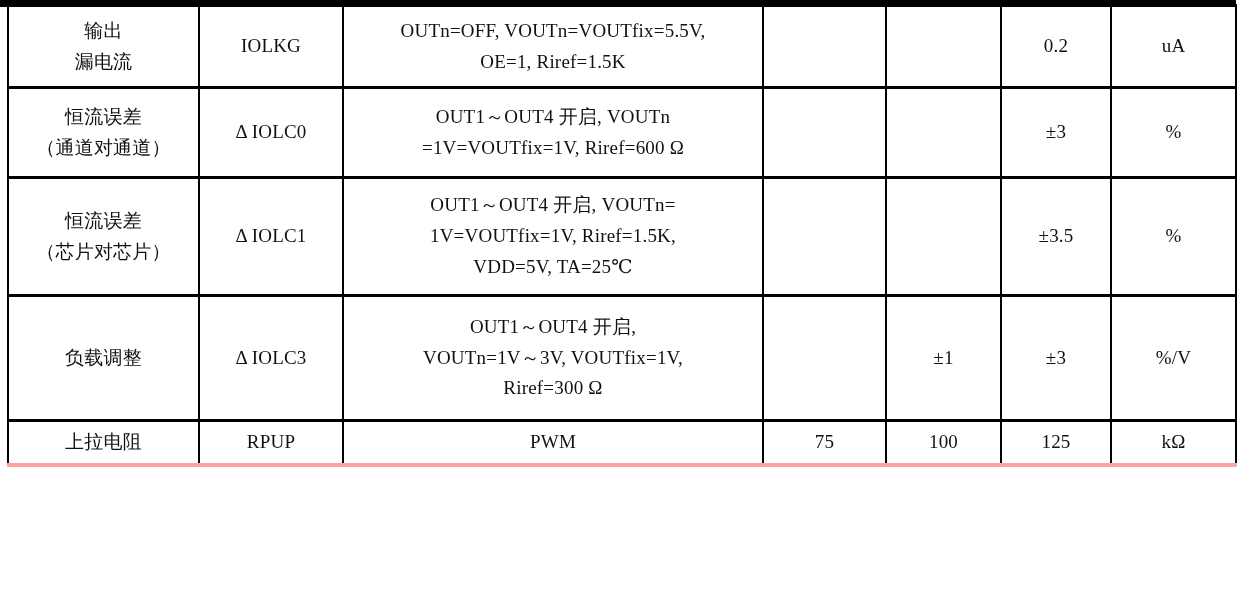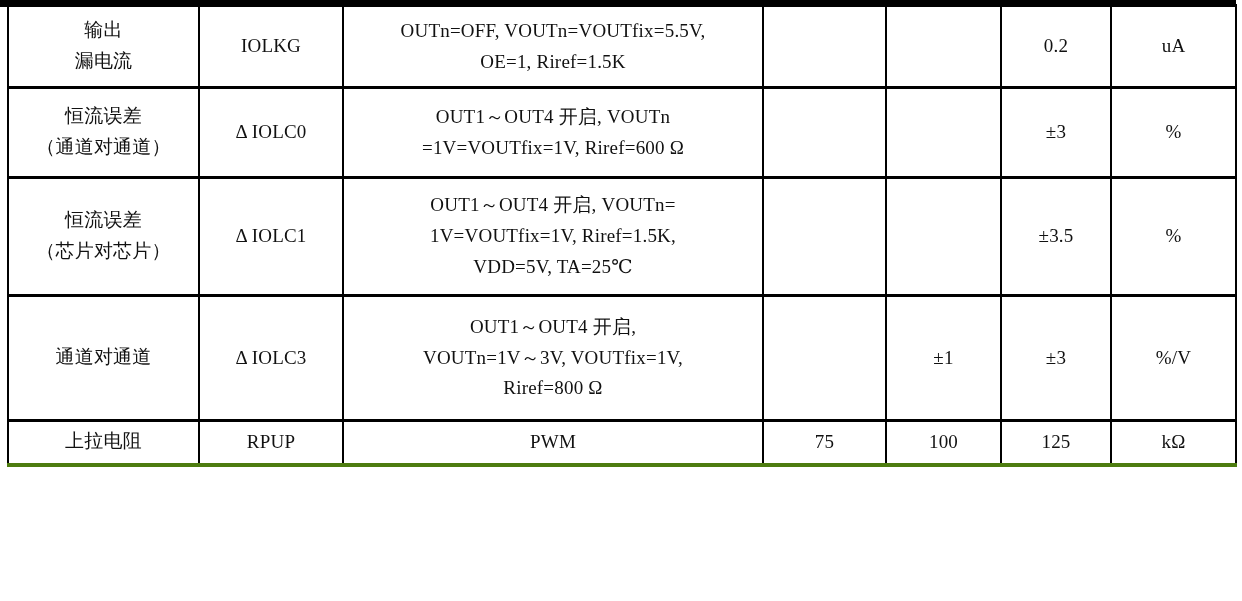--- a/index.html
+++ b/index.html
@@ -52,33 +52,33 @@
     font-size: 19px;
     line-height: 1.62;
     letter-spacing: 0.2px;
     white-space: pre-line;
     word-break: keep-all;
   }
 
   
   table.spec-table tr td:first-child { border-left: 2px solid #000000; }
   table.spec-table tr td:last-child  { border-right: 2px solid #000000; }
-  table.spec-table tr:last-child td  { border-bottom: 4px solid #4d7c0f; }
+  table.spec-table tr:last-child td  { border-bottom: 4px solid #fca5a5; }
 
   
   col.c-param  { width: 191px; }
   col.c-symbol { width: 144px; }
   col.c-cond   { width: 420px; }
   col.c-min    { width: 123px; }
   col.c-typ    { width: 115px; }
   col.c-max    { width: 110px; }
   col.c-unit   { width: 125px; }
 
   
-  td.param  { font-size: 20px; line-height: 1.55; font-family: Liberation Mono, monospace; }
+  td.param  { font-size: 20px; line-height: 1.55; }
   td.symbol { font-size: 19px; letter-spacing: 0.5px; }
   td.cond   { font-size: 18px; line-height: 1.70; }
   td.num    { font-size: 19px; }
   td.unit   { font-size: 19px; }
 
   .row-h1 { height: 82px; }
   .row-h2 { height: 90px; }
   .row-h3 { height: 118px; }
   .row-h4 { height: 91px; }
   .row-h5 { height: 125px; }
@@ -136,25 +136,25 @@
 1V=VOUTfix=1V, Riref=1.5K,
 VDD=5V, TA=25℃</td>
         <td class="num"></td>
         <td class="num"></td>
         <td class="num">±3.5</td>
         <td class="unit">%</td>
       </tr>
 
 
       <tr class="row-h5">
-        <td class="param">通道对通道</td>
+        <td class="param">负载调整</td>
         <td class="symbol">Δ IOLC3</td>
         <td class="cond">OUT1～OUT4 开启,
 VOUTn=1V～3V, VOUTfix=1V,
-Riref=800 Ω</td>
+Riref=300 Ω</td>
         <td class="num"></td>
         <td class="num">±1</td>
         <td class="num">±3</td>
         <td class="unit">%/V</td>
       </tr>
 
 
       <tr class="row-h7">
         <td class="param">上拉电阻</td>
         <td class="symbol">RPUP</td>

